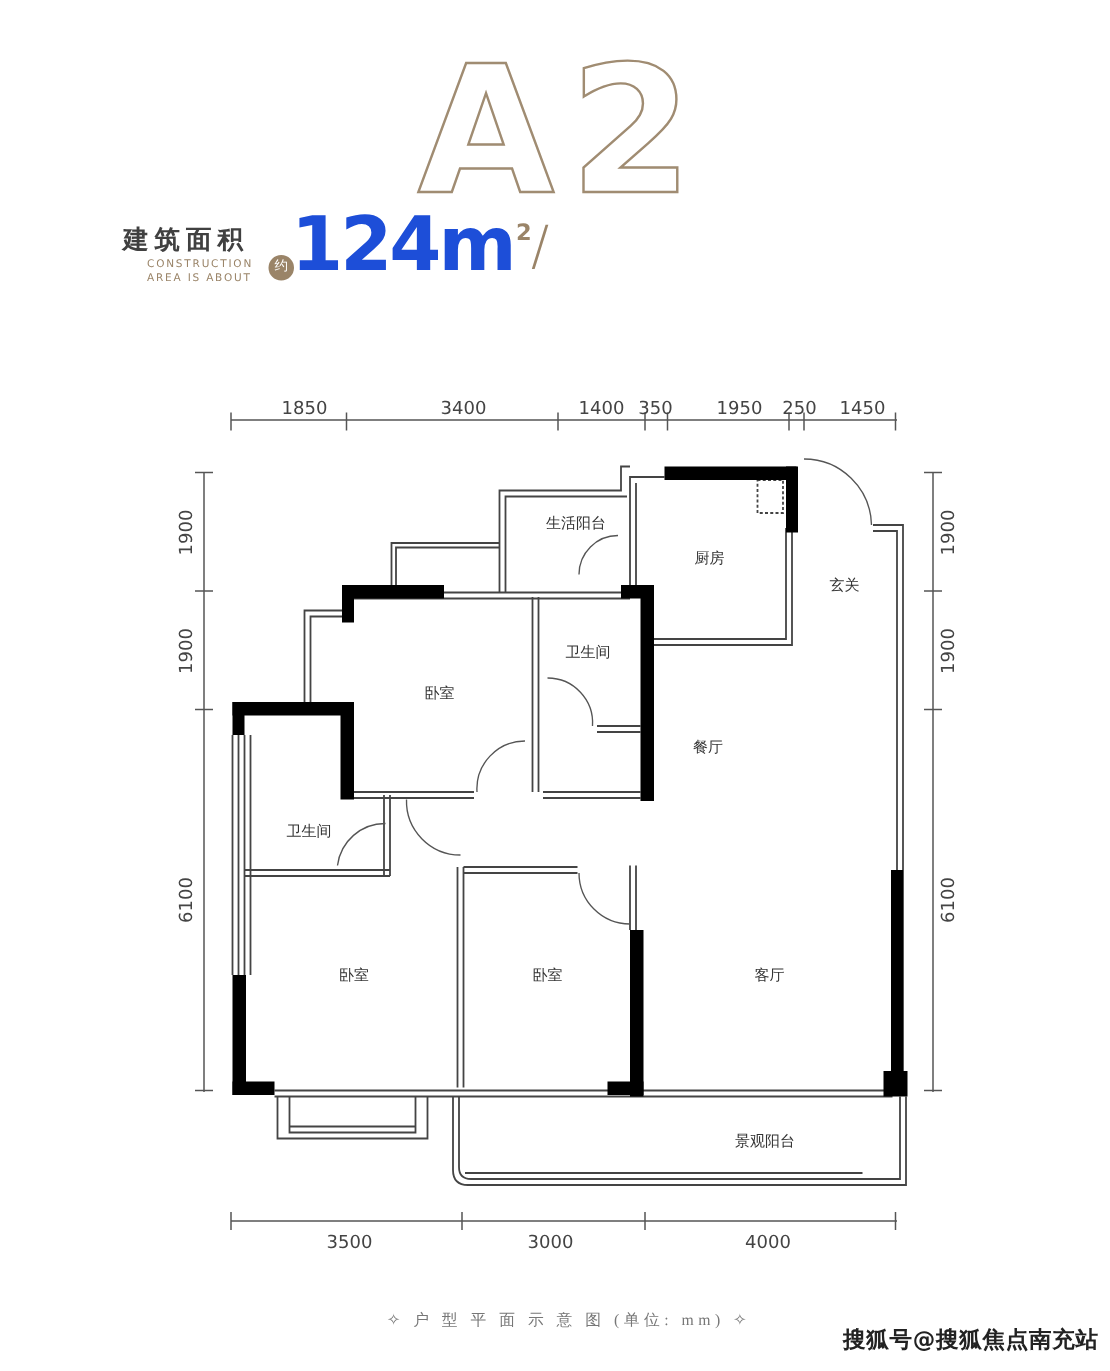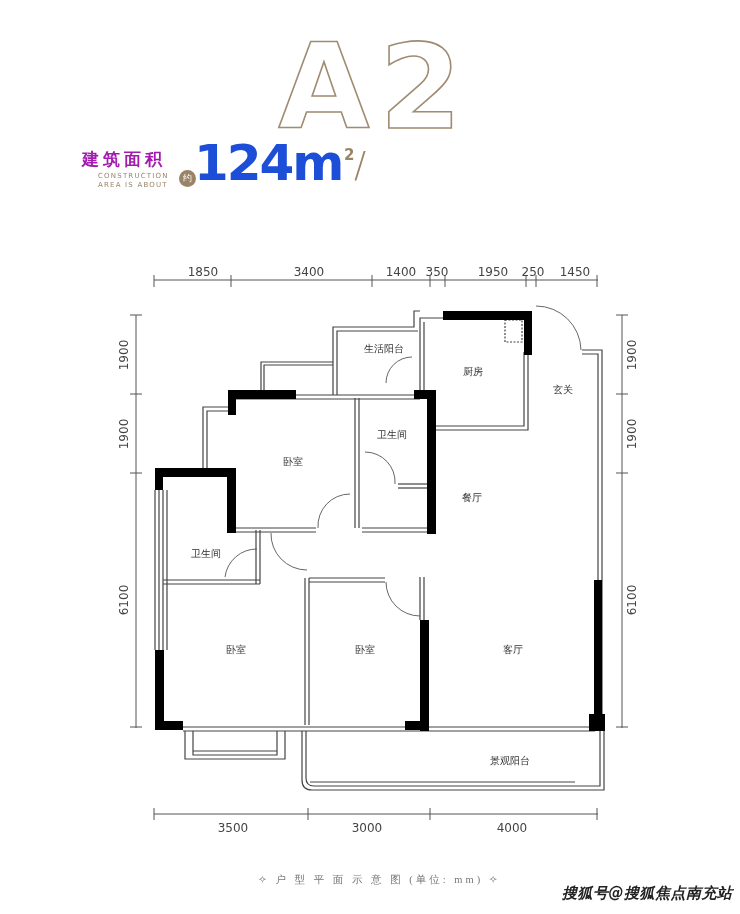--- a/index.html
+++ b/index.html
@@ -1,28 +1,28 @@
 <!DOCTYPE html>
 <html><head>
 <meta charset="utf-8">
 <style>
   html, body { margin: 0; padding: 0; background: #ffffff; }
   body { width: 740px; height: 914px; position: relative; overflow: hidden; font-family: "DejaVu Sans", sans-serif; }
   .title-letters { position: absolute; left: 0; top: 30px; width: 740px; height: 110px; }
   .subtitle { position: absolute; left: 82px; top: 146px; height: 50px; width: 600px; }
-  .sub-cn { position: absolute; left: 0; top: 2px; font-size: 17px; letter-spacing: 4px; color: #a21caf; font-weight: bold; text-align: center; }
+  .sub-cn { position: absolute; left: 0; top: 2px; font-size: 17px; letter-spacing: 4px; color: #404040; font-weight: bold; text-align: center; }
   .sub-en { position: absolute; left: 16px; top: 26px; font-size: 7px; line-height: 9px; letter-spacing: 1.2px; color: #9a8468; width: 90px; }
   .yue-badge { position: absolute; left: 97px; top: 24px; width: 17px; height: 17px; border-radius: 50%; background: #9a8468; color: #fff; font-size: 9px; line-height: 17px; text-align: center; }
   .area-num { position: absolute; left: 112px; top: -12px; font-family: "DejaVu Sans", sans-serif; font-weight: bold; font-size: 50px; color: #1d4ed8; letter-spacing: -2px; }
   .area-unit-sup { position: absolute; left: 262px; top: 0px; font-size: 15px; font-weight: bold; color: #9a8468; }
   .slash { position: absolute; left: 272px; top: -2px; font-size: 36px; color: #9a8468; font-weight: 300; }
   .layout-type { position: absolute; left: 296px; top: -2px; font-size: 35px; letter-spacing: 10px; color: #9a8468; font-weight: bold; }
   .plan { position: absolute; left: 0; top: 0; width: 740px; height: 914px; }
   .caption { position: absolute; left: 258px; top: 873px; font-size: 10.5px; color: #777; letter-spacing: 3px; font-family: Liberation Serif, serif; }
-  .watermark { position: absolute; left: 562px; top: 884px; font-size: 15px; color: #222; font-weight: bold; letter-spacing: 0.5px; text-shadow: 0 0 2px #fff, 0 0 3px #fff; font-style: italic; }
+  .watermark { position: absolute; left: 562px; top: 884px; font-size: 15px; color: #222; font-weight: bold; letter-spacing: 0.5px; text-shadow: 0 0 2px #fff, 0 0 3px #fff; }
   .room-label { font-size: 10px; fill: #333; font-family: "DejaVu Sans", sans-serif; }
   .dim-label { font-size: 12px; fill: #444; font-family: "DejaVu Sans", sans-serif; }
 </style>
 </head>
 <body>
 
 <svg class="title-letters" viewBox="0 0 740 110">
   <text x="375" y="98" text-anchor="middle" font-family="DejaVu Sans, sans-serif" font-size="118" font-weight="bold" letter-spacing="10" fill="none" stroke="#a08c72" stroke-width="1.6">A2</text>
 </svg>
 

